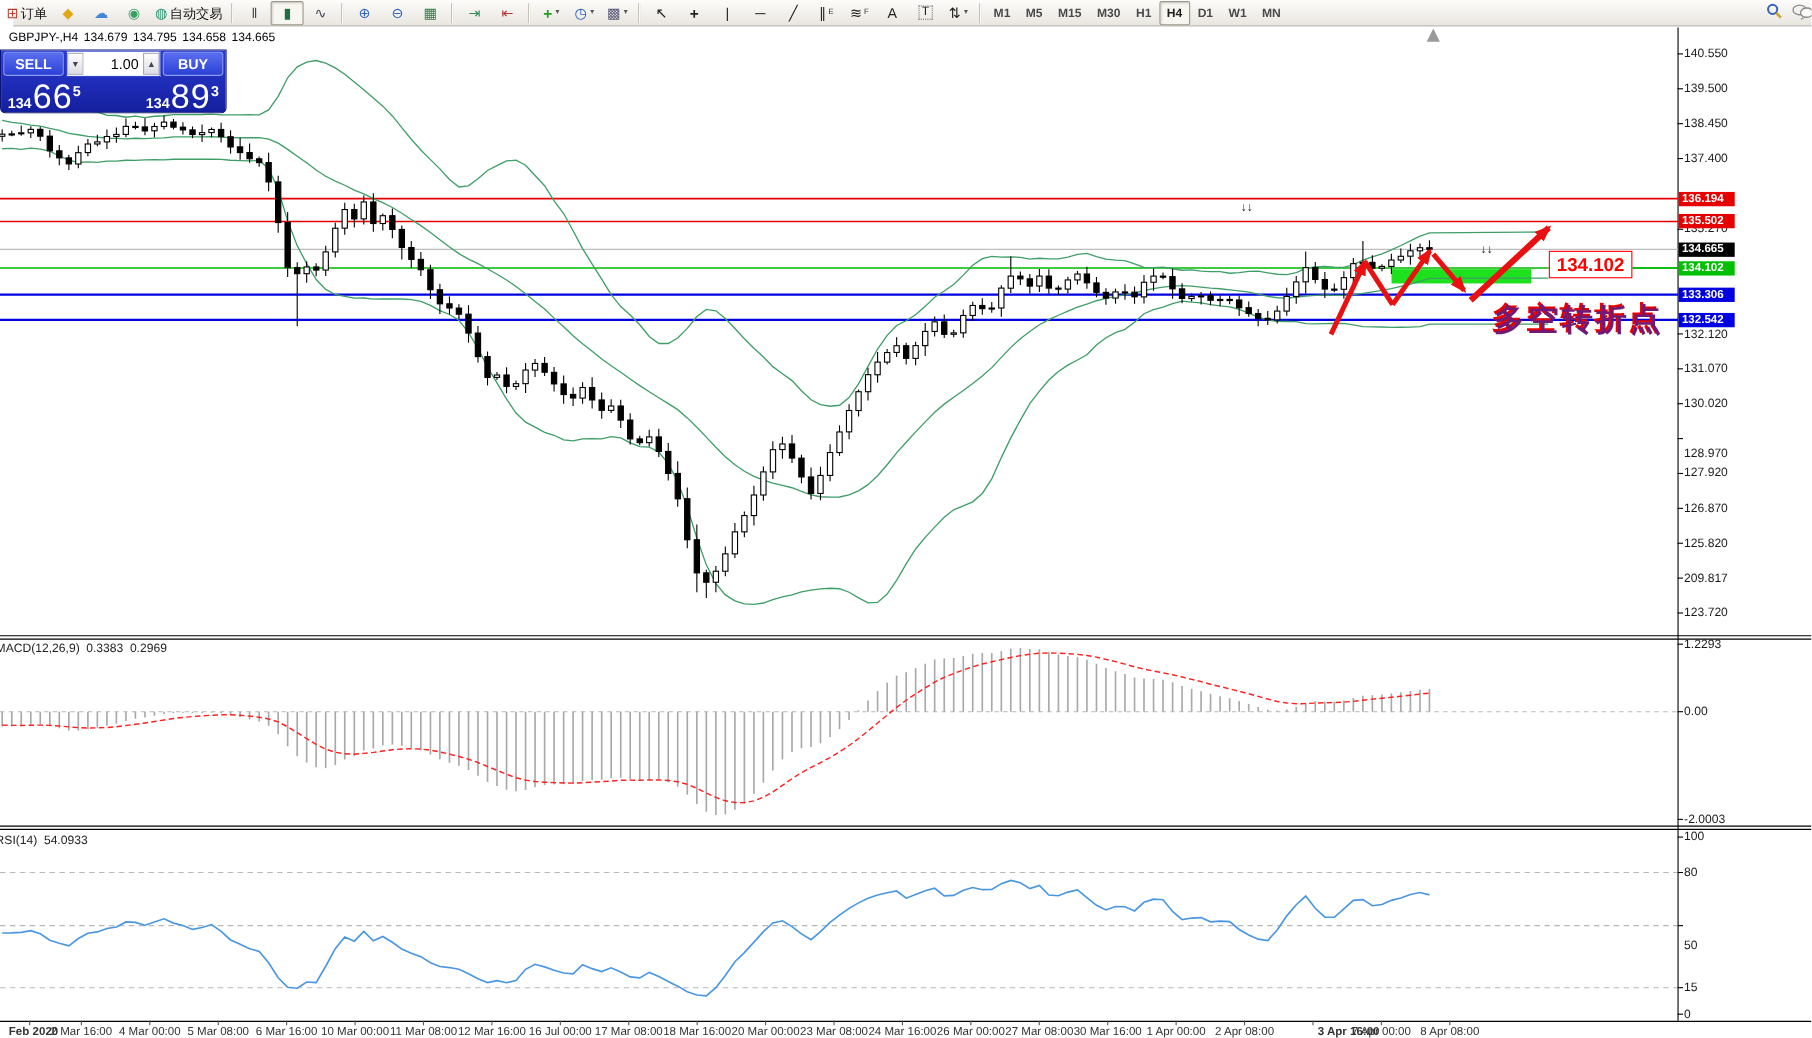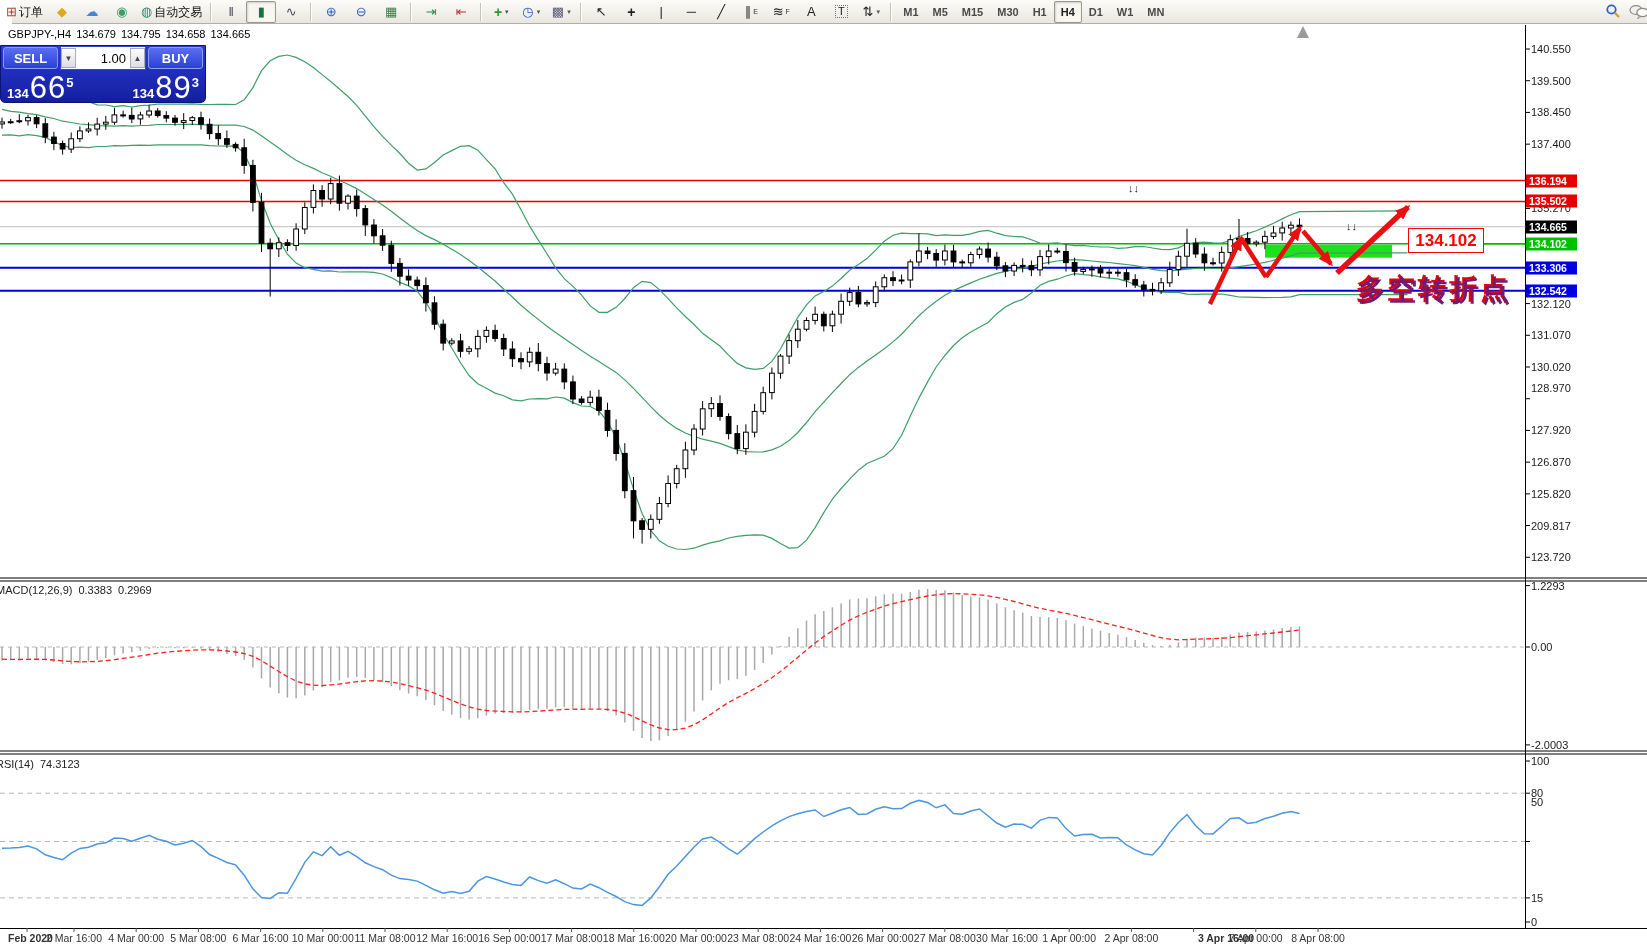--- a/index.html
+++ b/index.html
@@ -766,64 +766,64 @@
         <span class="big">89</span>
         <span class="sup">3</span>
       </div>
     </div>
   </div>
 
   <div class="ind-label" style="top:584px;">
     <span>MACD(12,26,9)</span><span>0.3383</span><span>0.2969</span>
   </div>
   <div class="ind-label" style="top:758px;">
-    <span>RSI(14)</span><span>74.3123</span>
+    <span>RSI(14)</span><span>54.0933</span>
   </div>
 
   <div class="price-callout">134.102</div>
   <div class="turning-text">多空转折点</div>
 
   <div id="axisLabels">
       <div class="price-tick" style="top:49px;">140.550</div>
       <div class="price-tick" style="top:80.71000000000035px;text-align:right;">139.500</div>
       <div class="price-tick" style="top:112.42000000000068px;">138.450</div>
       <div class="price-tick" style="top:144.13000000000017px;">137.400</div>
       <div class="price-tick" style="top:208.45600000000002px;">135.270</div>
       <div class="price-tick" style="top:303.58600000000024px;">132.120</div>
       <div class="price-tick" style="top:335.29600000000056px;">131.070</div>
       <div class="price-tick" style="top:367.00600000000003px;">130.020</div>
-      <div class="price-tick" style="top:388px;">128.970</div>
+      <div class="price-tick" style="top:412px;">128.970</div>
       <div class="price-tick" style="top:430.4260000000003px;">127.920</div>
       <div class="price-tick" style="top:462.1360000000002px;">126.870</div>
       <div class="price-tick" style="top:493.8460000000005px;">125.820</div>
       <div class="price-tick" style="top:525.5560000000005px;">209.817</div>
       <div class="price-tick" style="top:557.2660000000003px;">123.720</div>
       <div class="level-label" style="top:180.55120000000068px;background:#e60000;">136.194</div>
       <div class="level-label" style="top:201.44960000000006px;background:#e60000;">135.502</div>
       <div class="level-label" style="top:226.72700000000057px;background:#000000;">134.665</div>
       <div class="level-label" style="top:243.72960000000023px;background:#00c000;">134.102</div>
       <div class="level-label" style="top:267.7688px;background:#0000e0;">133.306</div>
       <div class="level-label" style="top:290.8416000000003px;background:#0000e0;">132.542</div>
       <div class="price-tick" style="top:585.5547433622523px;">1.2293</div>
       <div class="price-tick" style="top:647px;">0.00</div>
       <div class="price-tick" style="top:744.8878922915491px;">-2.0003</div>
       <div class="price-tick" style="top:761px;">100</div>
       <div class="price-tick" style="top:793.2px;">80</div>
-      <div class="price-tick" style="top:802px;">50</div>
+      <div class="price-tick" style="top:860px;">50</div>
       <div class="price-tick" style="top:897.85px;">15</div>
       <div class="price-tick" style="top:922px;">0</div>
       <div class="date-label first" style="left:8px;">Feb 2020</div>
       <div class="date-label" style="left:74px;">2 Mar 16:00</div>
       <div class="date-label" style="left:136.2px;">4 Mar 00:00</div>
       <div class="date-label" style="left:198.4px;">5 Mar 08:00</div>
       <div class="date-label" style="left:260.6px;">6 Mar 16:00</div>
       <div class="date-label" style="left:322.8px;">10 Mar 00:00</div>
       <div class="date-label" style="left:385px;">11 Mar 08:00</div>
       <div class="date-label" style="left:447.20000000000005px;">12 Mar 16:00</div>
-      <div class="date-label" style="left:509.40000000000003px;">16 Sep 00:00</div>
+      <div class="date-label" style="left:509.40000000000003px;">16 Jul 00:00</div>
       <div class="date-label" style="left:571.6px;">17 Mar 08:00</div>
       <div class="date-label" style="left:633.8000000000001px;">18 Mar 16:00</div>
       <div class="date-label" style="left:696px;">20 Mar 00:00</div>
       <div class="date-label" style="left:758.2px;">23 Mar 08:00</div>
       <div class="date-label" style="left:820.4000000000001px;">24 Mar 16:00</div>
       <div class="date-label" style="left:882.6px;">26 Mar 00:00</div>
       <div class="date-label" style="left:944.8000000000001px;">27 Mar 08:00</div>
       <div class="date-label" style="left:1007px;">30 Mar 16:00</div>
       <div class="date-label" style="left:1069.2px;">1 Apr 00:00</div>
       <div class="date-label" style="left:1131.4px;">2 Apr 08:00</div>

